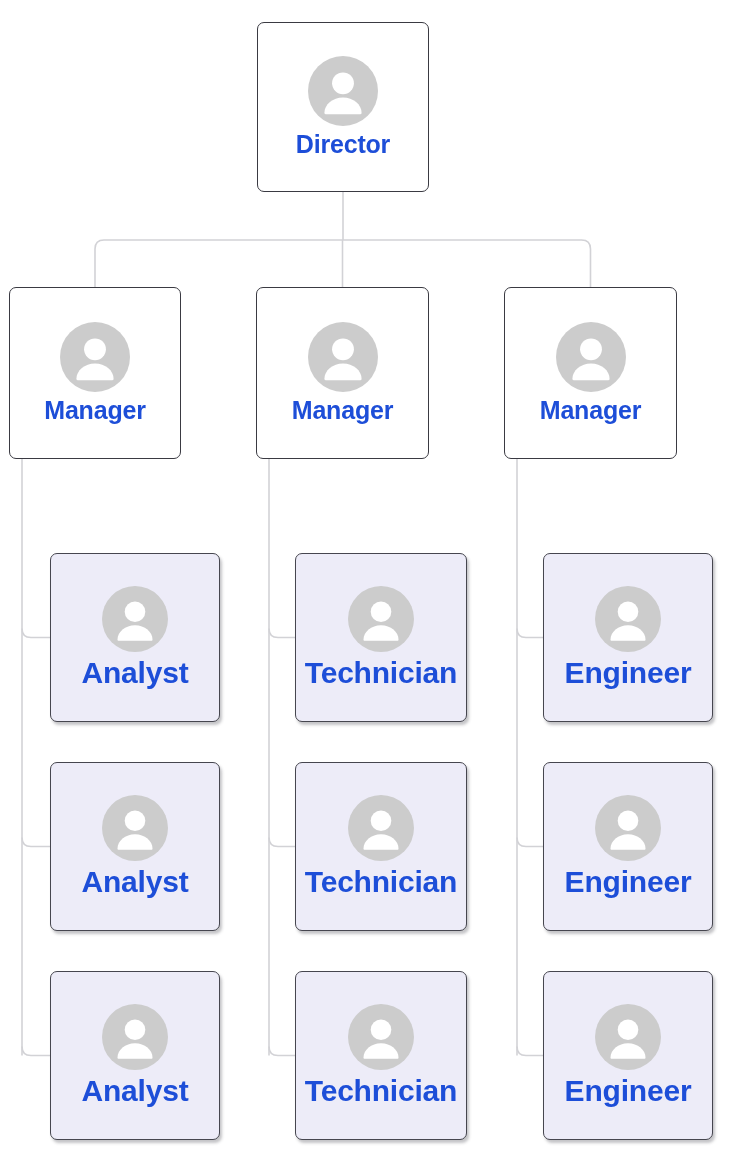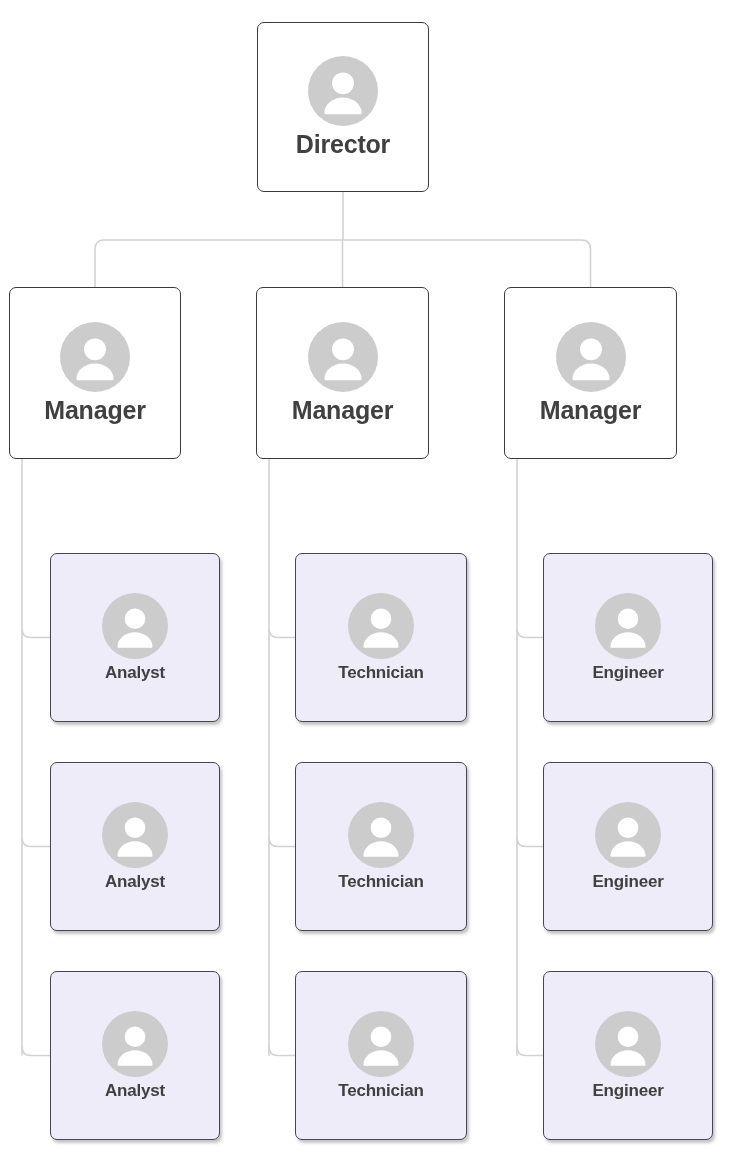--- a/index.html
+++ b/index.html
@@ -42,32 +42,32 @@
   .node-leaf {
     background: #edecf8;
     border: 1.6px solid #46464f;
     box-shadow: 2px 3px 3px rgba(60, 60, 70, 0.30);
   }
   .avatar {
     display: block;
   }
   .node-label {
     font-weight: bold;
-    color: #404040;
+    color: #1d4ed8;
     letter-spacing: -0.2px;
     white-space: nowrap;
     text-align: center;
   }
   .node-root .node-label,
   .node-branch .node-label {
     font-size: 25px;
     margin-top: 4px;
   }
   .node-leaf .node-label {
-    font-size: 17px;
+    font-size: 30px;
     margin-top: 4px;
   }
   .node-root .avatar,
   .node-branch .avatar {
     width: 70px;
     height: 70px;
   }
   .node-leaf .avatar {
     width: 66px;
     height: 66px;

